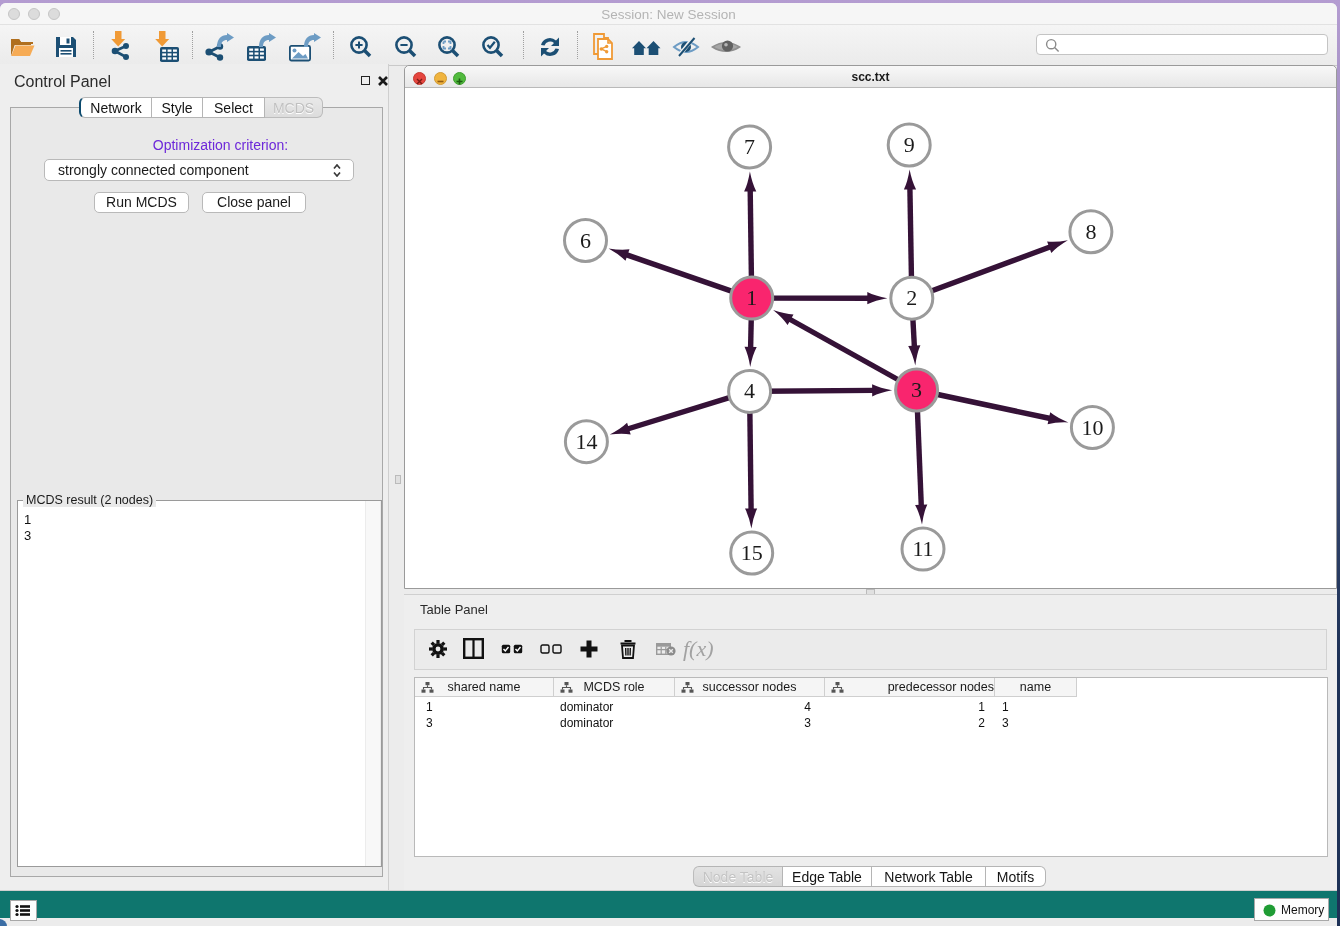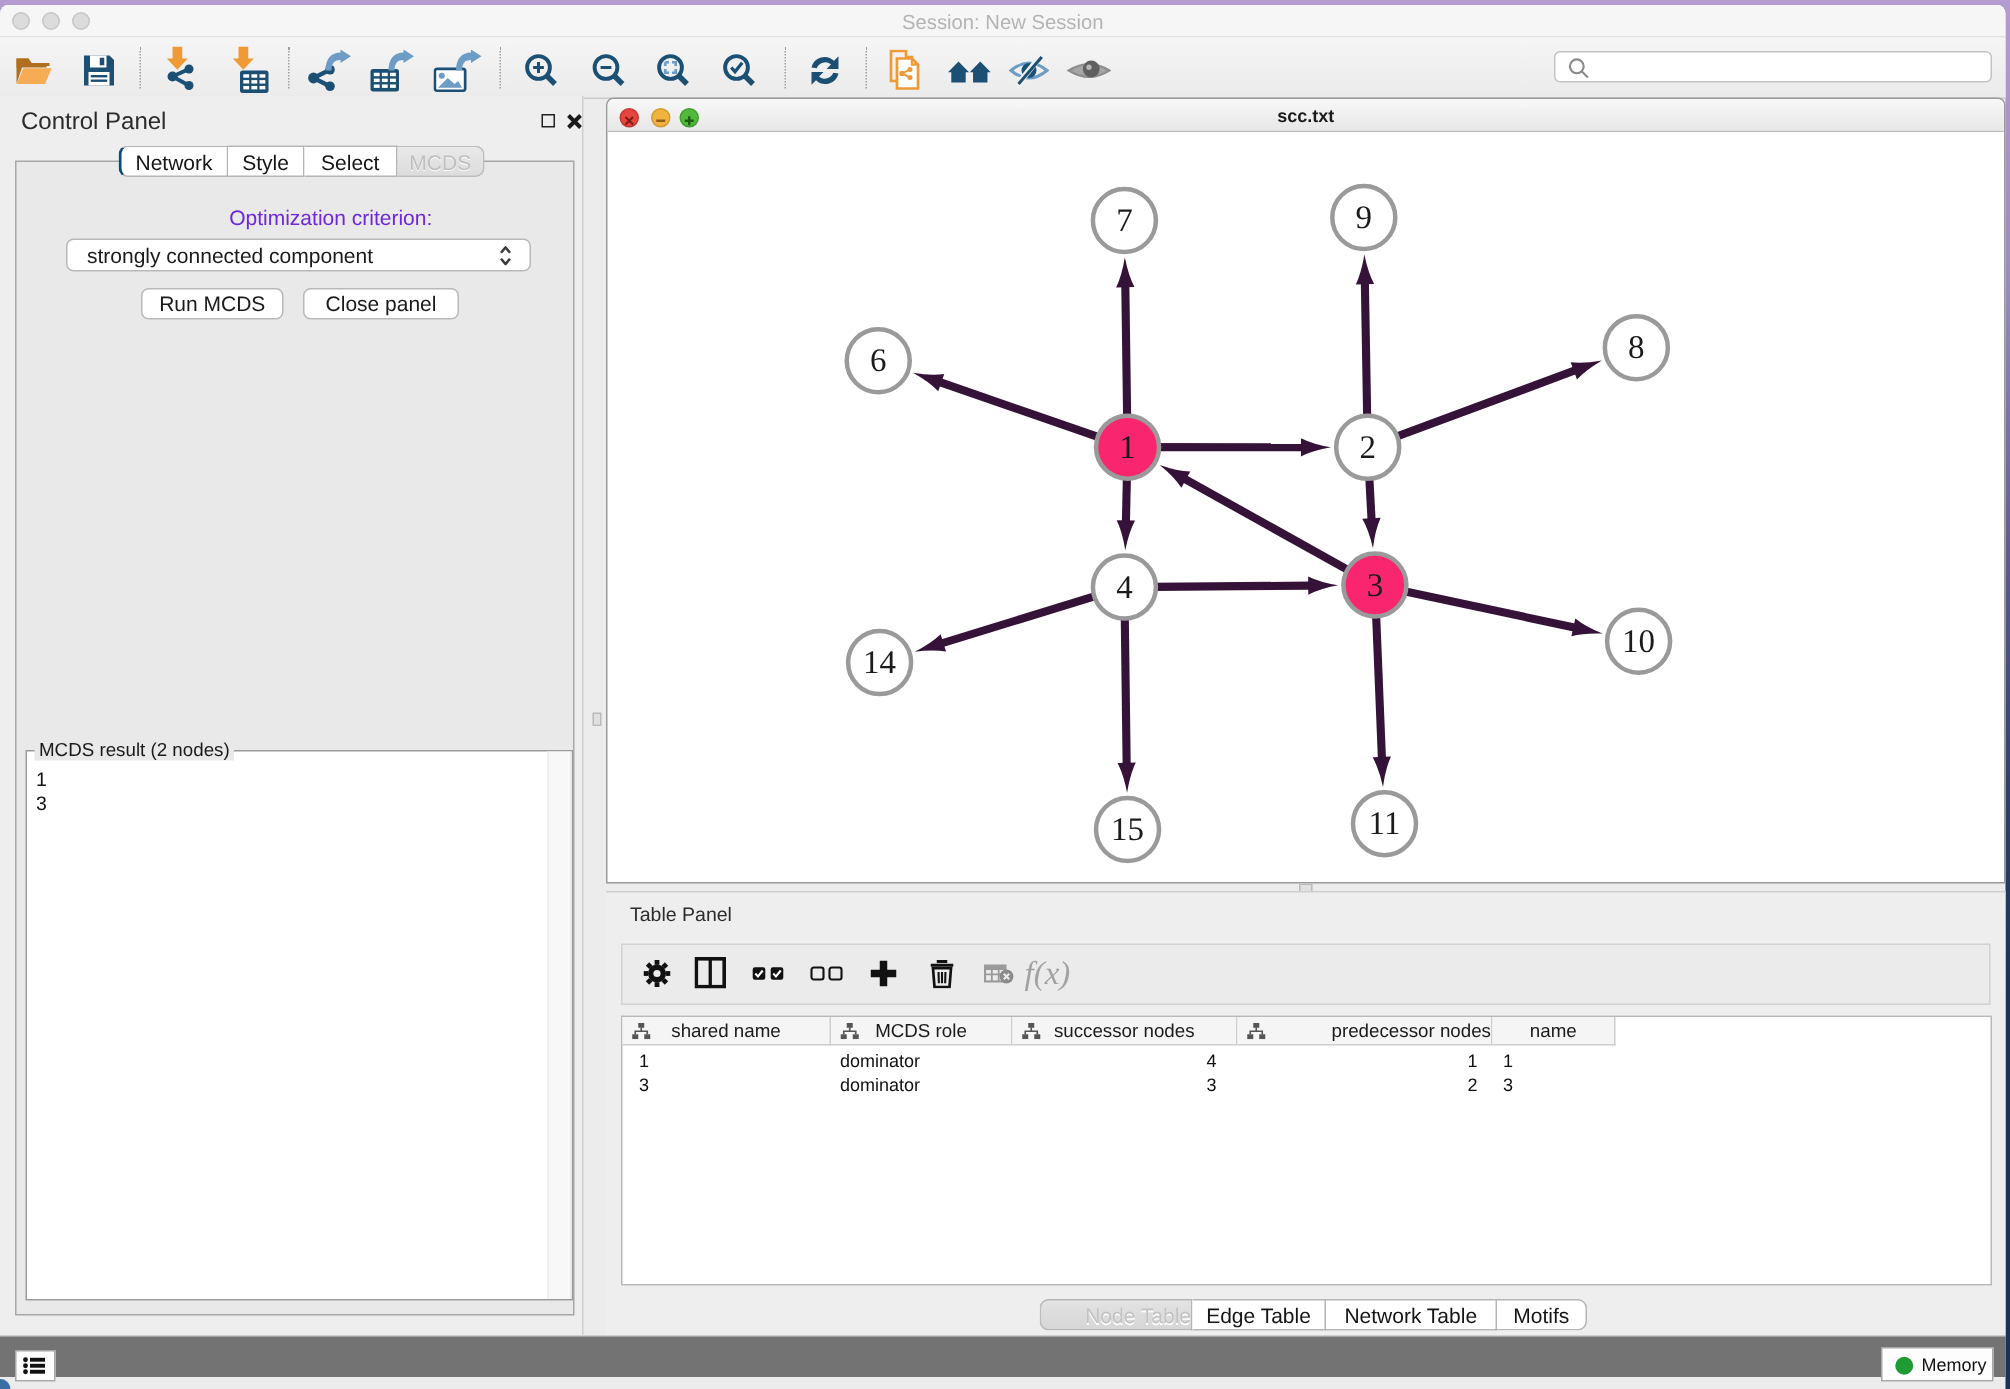--- a/index.html
+++ b/index.html
@@ -38,21 +38,21 @@
 #tphead{position:absolute;left:16px;top:7px;font-size:13px;color:#2b2b2b;}
 #tptool{position:absolute;left:10px;top:34px;width:913px;height:41px;background:#ebebeb;border:1px solid #d2d2d2;}
 #tptable{position:absolute;left:10px;top:82px;width:914px;height:180px;background:#fff;border:1px solid #b9b9b9;}
 .thcell{position:absolute;top:0;height:19px;background:#f5f5f5;border-right:1px solid #cfcfcf;border-bottom:1px solid #cfcfcf;font-size:12.5px;color:#1a1a1a;text-align:center;line-height:18px;}
 .thico{position:absolute;left:6px;top:3px;}
 .trow{position:absolute;font-size:12px;color:#111;height:16px;line-height:16px;}
 #tptabs{position:absolute;left:289px;top:271px;height:21px;display:flex;font-size:14px;color:#151515;}
 .tptab{background:#fff;border:1px solid #b5b5b5;border-left:none;height:21px;line-height:20px;text-align:center;}
 .tptab.sel{background:linear-gradient(#e3e3e3,#d6d6d6);color:#c3c3c3;text-shadow:0 1px 0 #fff;border-radius:6px 0 0 6px;border-left:1px solid #bcbcbc;}
 .tptab.last{border-radius:0 6px 6px 0;}
-#statusbar{position:absolute;left:0;top:887px;width:1337px;height:28px;background:#737373;border-top:1px solid #cfcfcf;}
+#statusbar{position:absolute;left:0;top:887px;width:1337px;height:28px;background:#0f766e;border-top:1px solid #cfcfcf;}
 #listbtn{position:absolute;left:10px;top:9px;width:27px;height:21px;background:#fdfdfd;border:1px solid #a8a8a8;}
 #membtn{position:absolute;left:1254px;top:7px;width:75px;height:23px;background:#fdfdfd;border:1px solid #a8a8a8;font-size:12px;color:#111;}
 </style>
 </head>
 <body>
 <div id="desktop">
 <div id="win">
   <div id="titlebar">
     <div class="tl" style="left:8px;"></div>
     <div class="tl" style="left:27.5px;"></div>
@@ -399,21 +399,21 @@
       <div class="trow" style="left:260px;top:21px;width:136px;text-align:right;">4</div>
       <div class="trow" style="left:410px;top:21px;width:160px;text-align:right;">1</div>
       <div class="trow" style="left:587px;top:21px;">1</div>
       <div class="trow" style="left:11px;top:37px;">3</div>
       <div class="trow" style="left:145px;top:37px;">dominator</div>
       <div class="trow" style="left:260px;top:37px;width:136px;text-align:right;">3</div>
       <div class="trow" style="left:410px;top:37px;width:160px;text-align:right;">2</div>
       <div class="trow" style="left:587px;top:37px;">3</div>
     </div>
     <div id="tptabs">
-      <div class="tptab sel" style="width:102px;text-align:right;">Node Table</div>
+      <div class="tptab sel" style="width:90px;">Node Table</div>
       <div class="tptab" style="width:89px;">Edge Table</div>
       <div class="tptab" style="width:114px;">Network Table</div>
       <div class="tptab last" style="width:60px;">Motifs</div>
     </div>
   </div>
   <div id="statusbar">
     <div id="listbtn"><svg width="25" height="19" viewBox="0 0 25 19">
             <g fill="#111">
               <circle cx="6" cy="5.5" r="1.6"></circle>
               <circle cx="6" cy="9.5" r="1.6"></circle>

